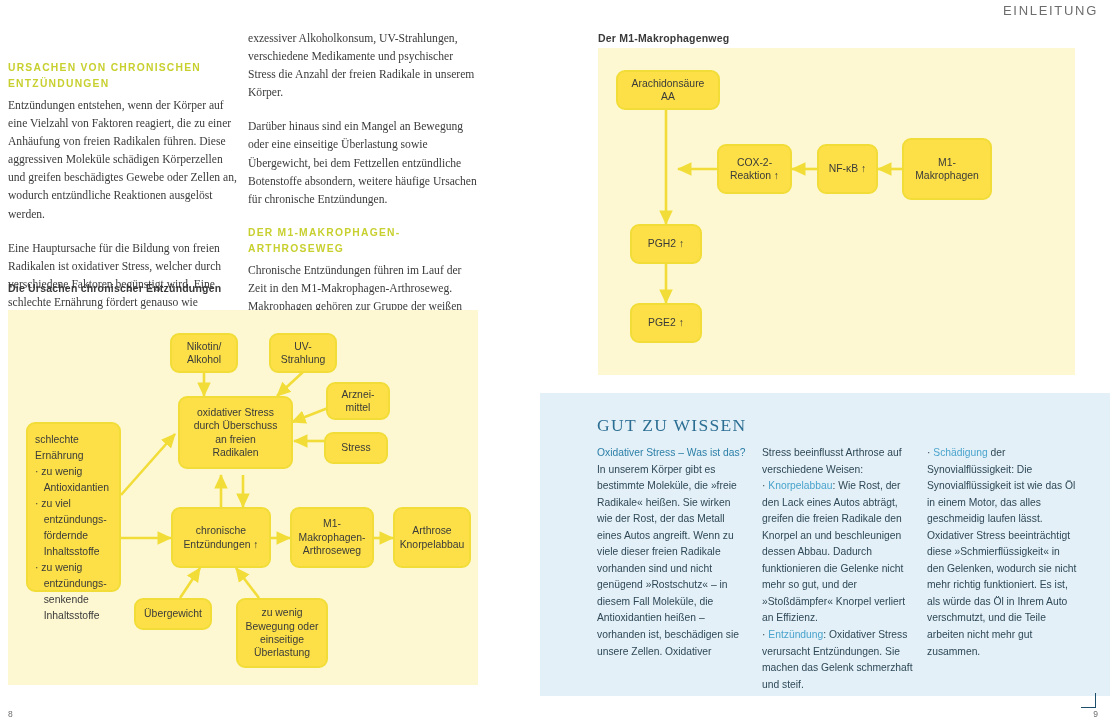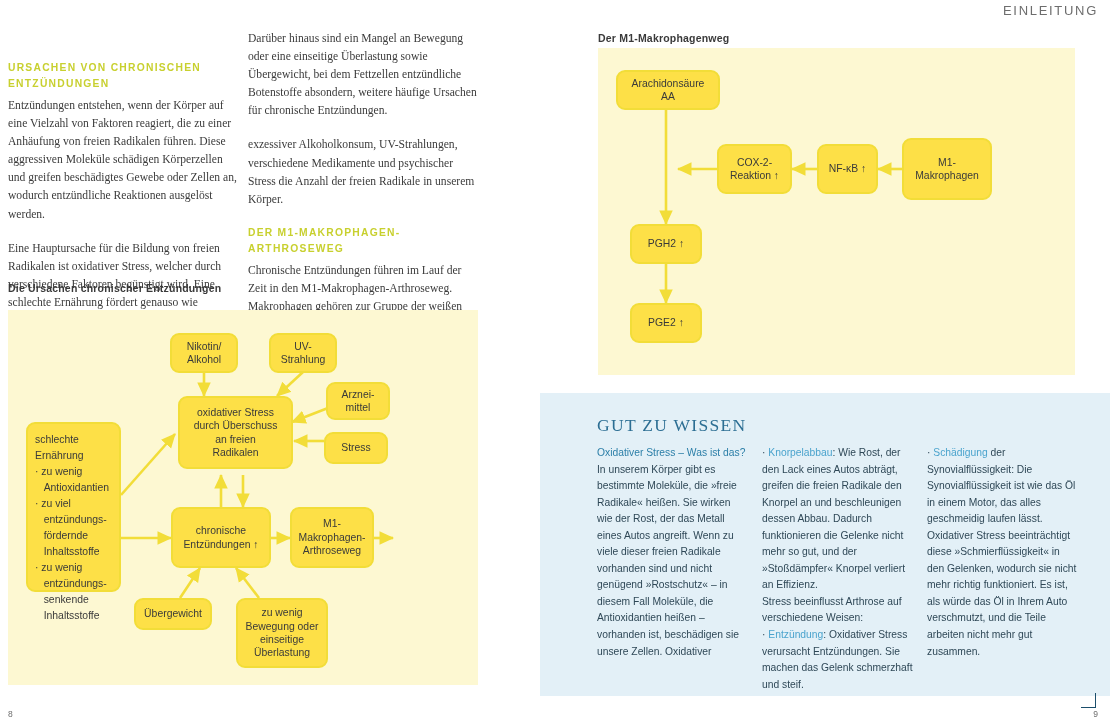--- a/index.html
+++ b/index.html
@@ -77,22 +77,22 @@
 
   <div class="page-left">
 
     <div class="col col1">
       <h2 class="kicker">URSACHEN VON CHRONISCHEN ENTZÜNDUNGEN</h2>
       <p>Entzündungen entstehen, wenn der Körper auf eine Vielzahl von Faktoren reagiert, die zu einer Anhäufung von freien Radikalen führen. Diese aggressiven Moleküle schädigen Körperzellen und greifen beschädigtes Gewebe oder Zellen an, wodurch entzündliche Reaktionen ausgelöst werden.</p>
       <p class="tight">Eine Hauptursache für die Bildung von freien Radikalen ist oxidativer Stress, welcher durch verschiedene Faktoren begünstigt wird. Eine schlechte Ernährung fördert genauso wie Rauchen,</p>
     </div>
 
     <div class="col col2">
+      <p>exzessiver Alkoholkonsum, UV-Strahlungen, verschiedene Medikamente und psychischer Stress die Anzahl der freien Radikale in unserem Körper.</p>
       <p>Darüber hinaus sind ein Mangel an Bewegung oder eine einseitige Überlastung sowie Übergewicht, bei dem Fettzellen entzündliche Botenstoffe absondern, weitere häufige Ursachen für chronische Entzündungen.</p>
-      <p>exzessiver Alkoholkonsum, UV-Strahlungen, verschiedene Medikamente und psychischer Stress die Anzahl der freien Radikale in unserem Körper.</p>
       <h2 class="kicker">DER M1-MAKROPHAGEN-ARTHROSEWEG</h2>
       <p class="tight">Chronische Entzündungen führen im Lauf der Zeit in den M1-Makrophagen-Arthroseweg. Makrophagen gehören zur Gruppe der weißen Blut-</p>
     </div>
 
     <div class="fig-caption">Die Ursachen chronischer Entzündungen</div>
 
     <div class="panel" id="panel-left">
 
       <svg class="arrows" width="470" height="375" viewBox="0 0 470 375">
         <defs>
@@ -153,20 +153,23 @@
       </div>
 
       <div class="node" style="left:163px;top:197px;width:100px;height:61px;">
         <span>chronische<br>Entzündungen ↑</span>
       </div>
 
       <div class="node" style="left:282px;top:197px;width:84px;height:61px;">
         <span>M1-<br>Makrophagen-<br>Arthroseweg</span>
       </div>
 
+      <div class="node" style="left:385px;top:197px;width:78px;height:61px;">
+        <span>Arthrose<br>Knorpelabbau</span>
+      </div>
 
       <div class="node" style="left:126px;top:288px;width:78px;height:32px;">
         <span>Übergewicht</span>
       </div>
 
       <div class="node" style="left:228px;top:288px;width:92px;height:70px;">
         <span>zu wenig<br>Bewegung oder<br>einseitige<br>Überlastung</span>
       </div>
     </div>
 
@@ -229,22 +232,22 @@
     <div class="ib-title">GUT ZU WISSEN</div>
 
     <div class="ib-cols">
 
       <div class="ib-col">
         <p class="ib-sub">Oxidativer Stress – Was ist das?</p>
         <p>In unserem Körper gibt es bestimmte Moleküle, die »freie Radikale« heißen. Sie wirken wie der Rost, der das Metall eines Autos angreift. Wenn zu viele dieser freien Radikale vorhanden sind und nicht genügend »Rostschutz« – in diesem Fall Moleküle, die Antioxidantien heißen – vorhanden ist, beschädigen sie unsere Zellen. Oxidativer</p>
       </div>
 
       <div class="ib-col">
+        <p>Stress beeinflusst Arthrose auf verschiedene Weisen:</p>
         <p><span>·</span> <span class="ib-key">Knorpelabbau</span><span>: Wie Rost, der den Lack eines Autos abträgt, greifen die freien Radikale den Knorpel an und beschleunigen dessen Abbau. Dadurch funktionieren die Gelenke nicht mehr so gut, und der »Stoßdämpfer« Knorpel verliert an Effizienz.</span></p>
-        <p>Stress beeinflusst Arthrose auf verschiedene Weisen:</p>
         <p><span>·</span> <span class="ib-key">Entzündung</span><span>: Oxidativer Stress verursacht Entzündungen. Sie machen das Gelenk schmerzhaft und steif.</span></p>
       </div>
 
       <div class="ib-col">
         <p><span>·</span> <span class="ib-key">Schädigung</span><span> der Synovialflüssigkeit: Die Synovialflüssigkeit ist wie das Öl in einem Motor, das alles geschmeidig laufen lässt. Oxidativer Stress beeinträchtigt diese »Schmierflüssigkeit« in den Gelenken, wodurch sie nicht mehr richtig funktioniert. Es ist, als würde das Öl in Ihrem Auto verschmutzt, und die Teile arbeiten nicht mehr gut zusammen.</span></p>
       </div>
     </div>
   </div>
 
   <div class="folio folio-right">9</div>

